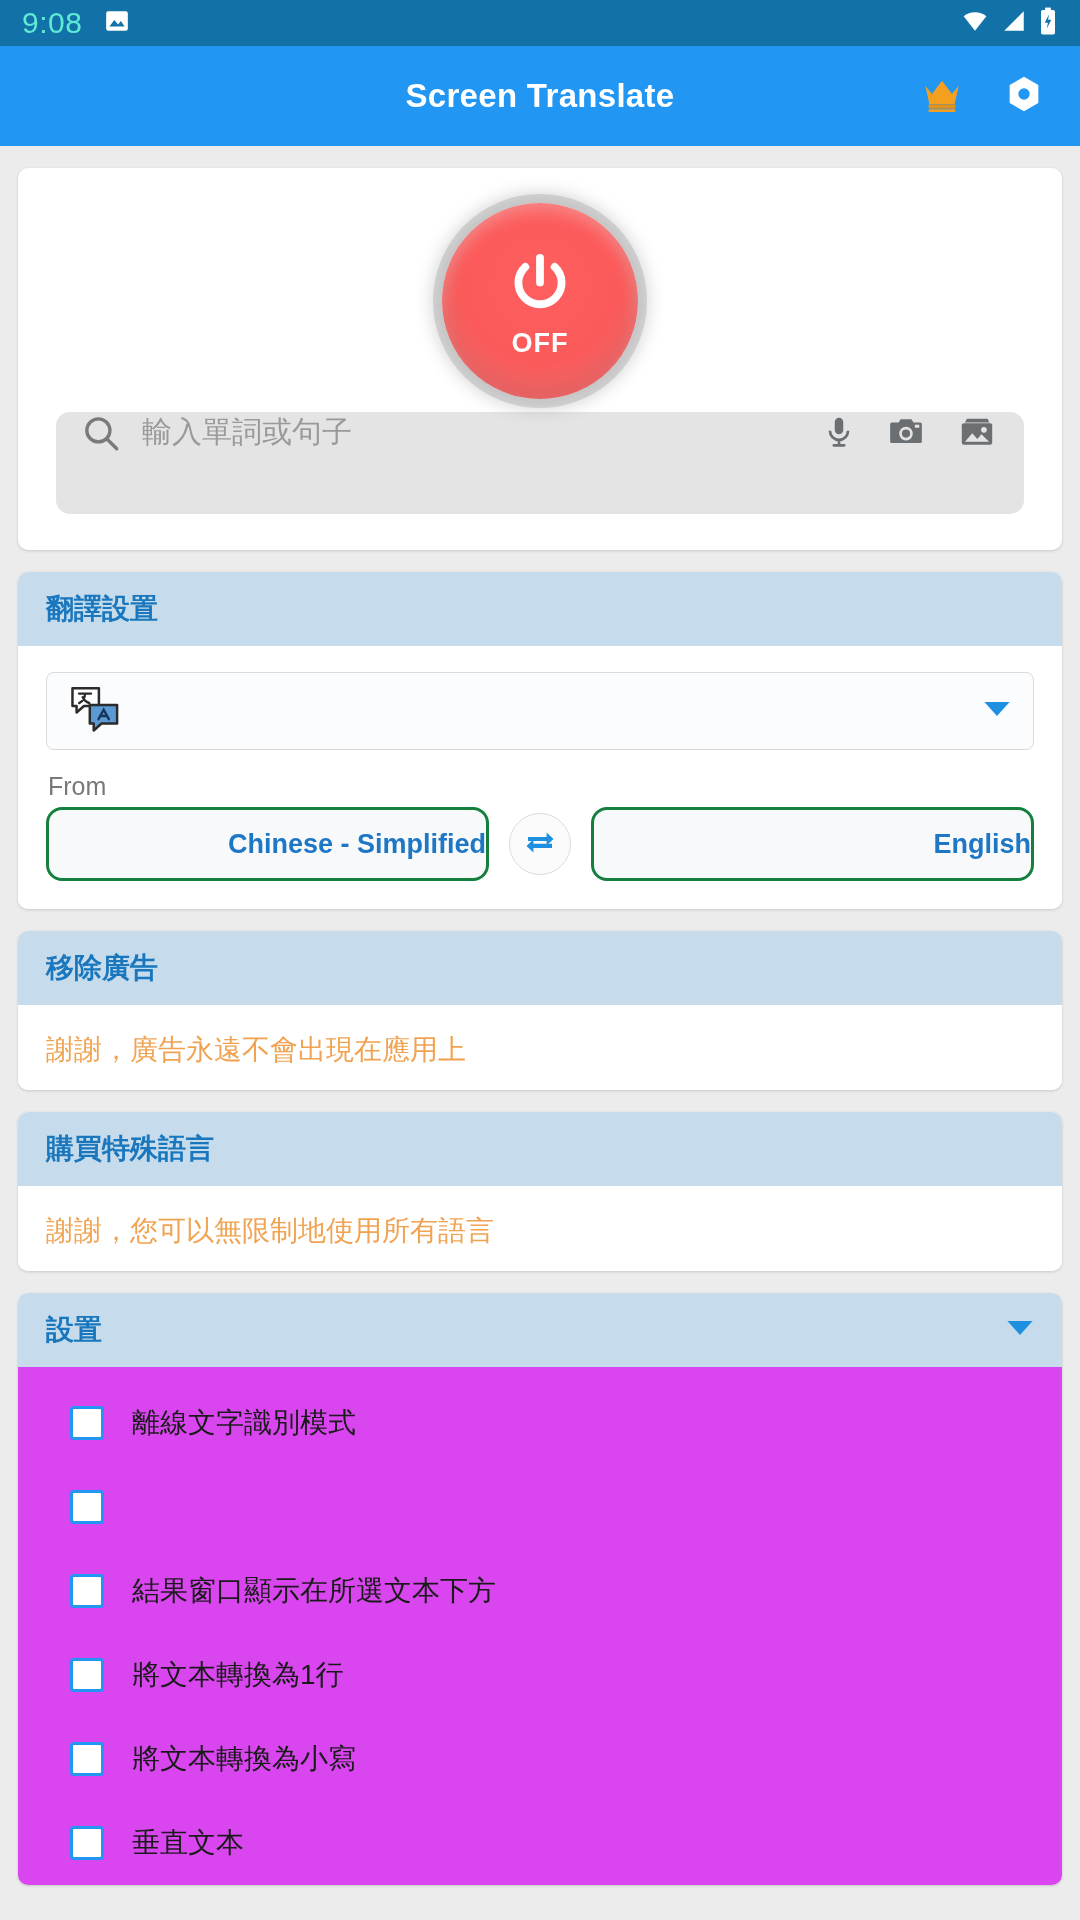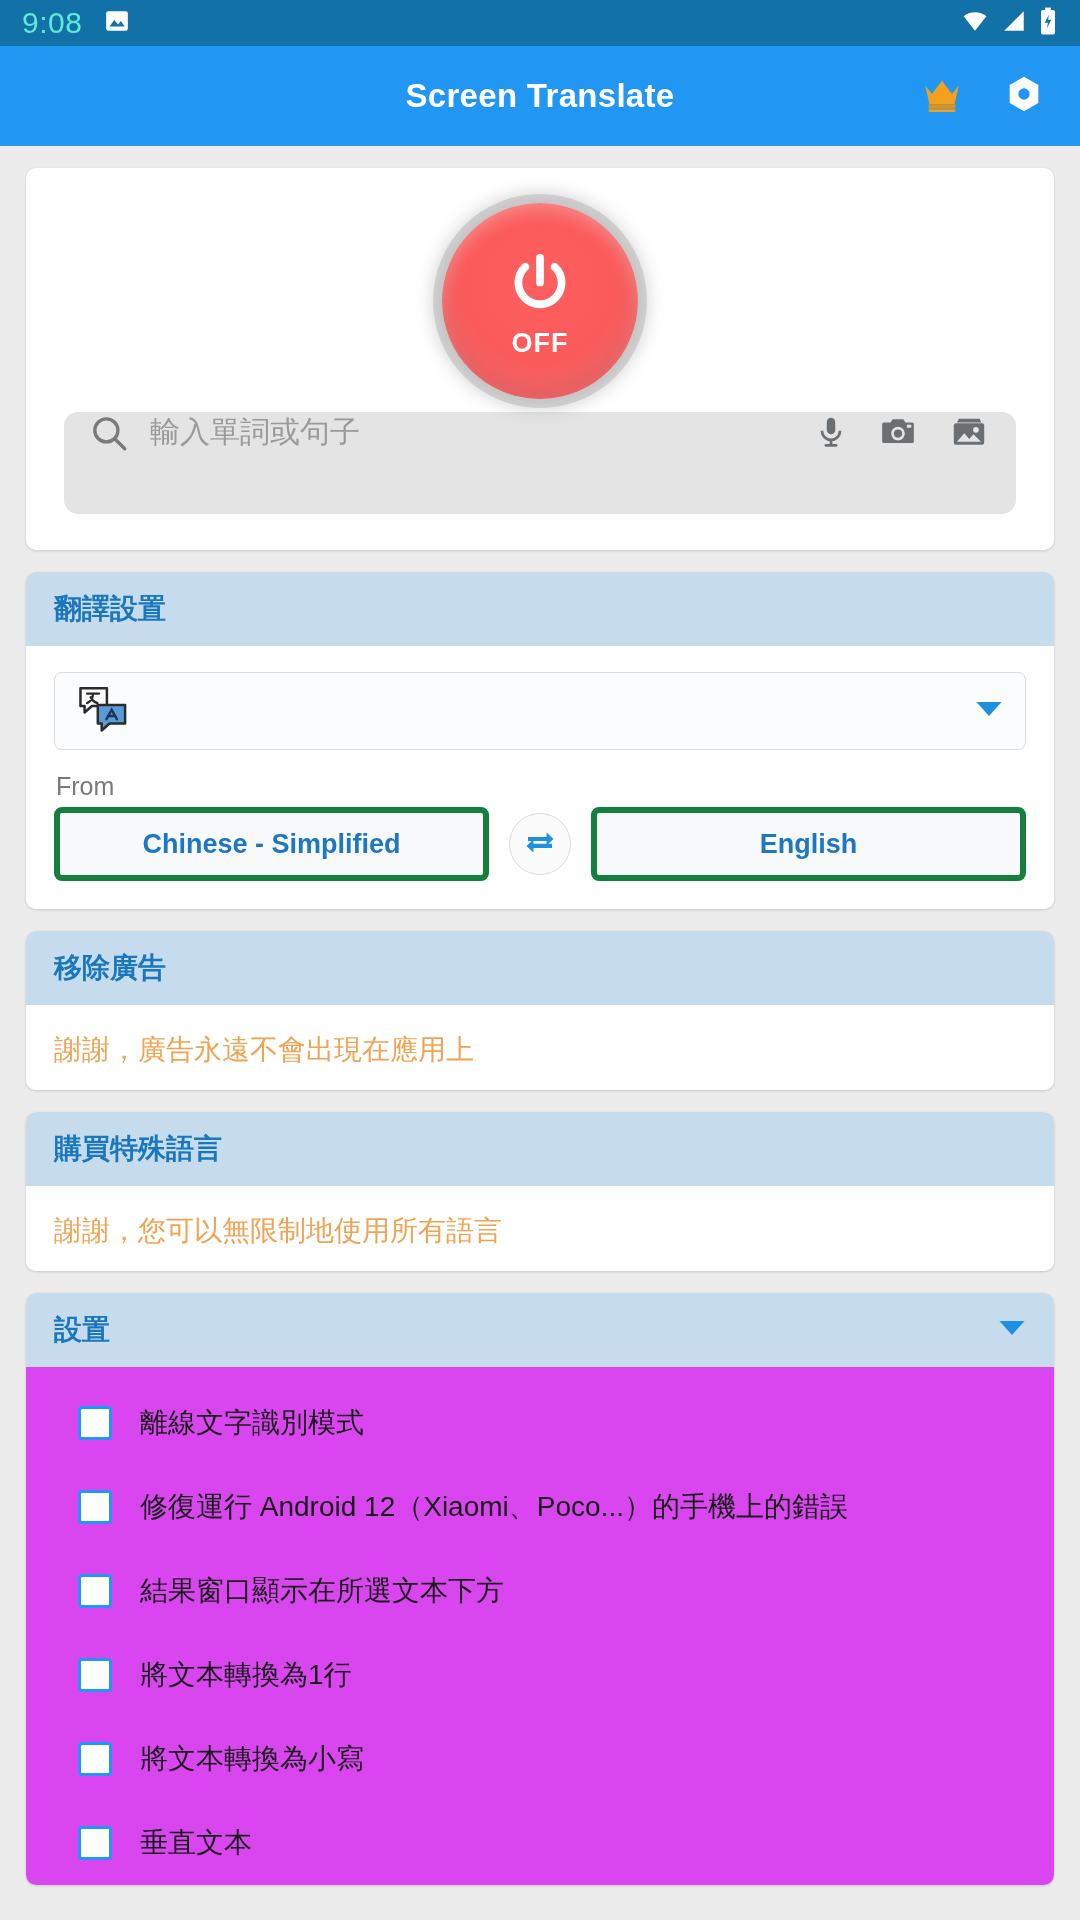--- a/index.html
+++ b/index.html
@@ -52,21 +52,21 @@
     display: flex;
     align-items: center;
     gap: 40px;
     z-index: 2;
   }
 
   
   .card {
     background: #ffffff;
     border-radius: 10px;
-    margin: 0 26px;
+    margin: 0 18px;
     box-shadow: 0 1px 3px rgba(0,0,0,0.16);
     overflow: hidden;
   }
   .spacer { height: 22px; }
 
   
   .power-card { padding: 28px 0 36px 0; }
   .power-wrap {
     display: flex;
     justify-content: center;
@@ -158,26 +158,26 @@
   }
   .lang-col { flex: 1; }
   .lang-caption {
     color: #77797b;
     font-size: 25px;
     margin-bottom: 6px;
     padding-left: 2px;
   }
   .lang-box {
     height: 74px;
-    border: 6px solid #15803d;
-    border-radius: 8px;
+    border: 3px solid #15803d;
+    border-radius: 16px;
     background: #f7f9fb;
     display: flex;
     align-items: center;
-    justify-content: center;
+    justify-content: flex-end;
   }
   .lang-value {
     color: #1d77c4;
     font-size: 27px;
     font-weight: bold;
   }
   .swap-button {
     width: 62px;
     height: 62px;
     border-radius: 50%;
@@ -413,21 +413,20 @@
   </div>
   <div class="settings-body">
 
     <div class="check-row">
       <span class="checkbox"></span>
       <span class="check-label">離線文字識別模式</span>
     </div>
 
     <div class="check-row">
       <span class="checkbox"></span>
-      <span class="check-label">修復運行 Android 12（Xiaomi、Poco...）的手機上的錯誤</span>
     </div>
 
     <div class="check-row">
       <span class="checkbox"></span>
       <span class="check-label">結果窗口顯示在所選文本下方</span>
     </div>
 
     <div class="check-row">
       <span class="checkbox"></span>
       <span class="check-label">將文本轉換為1行</span>

